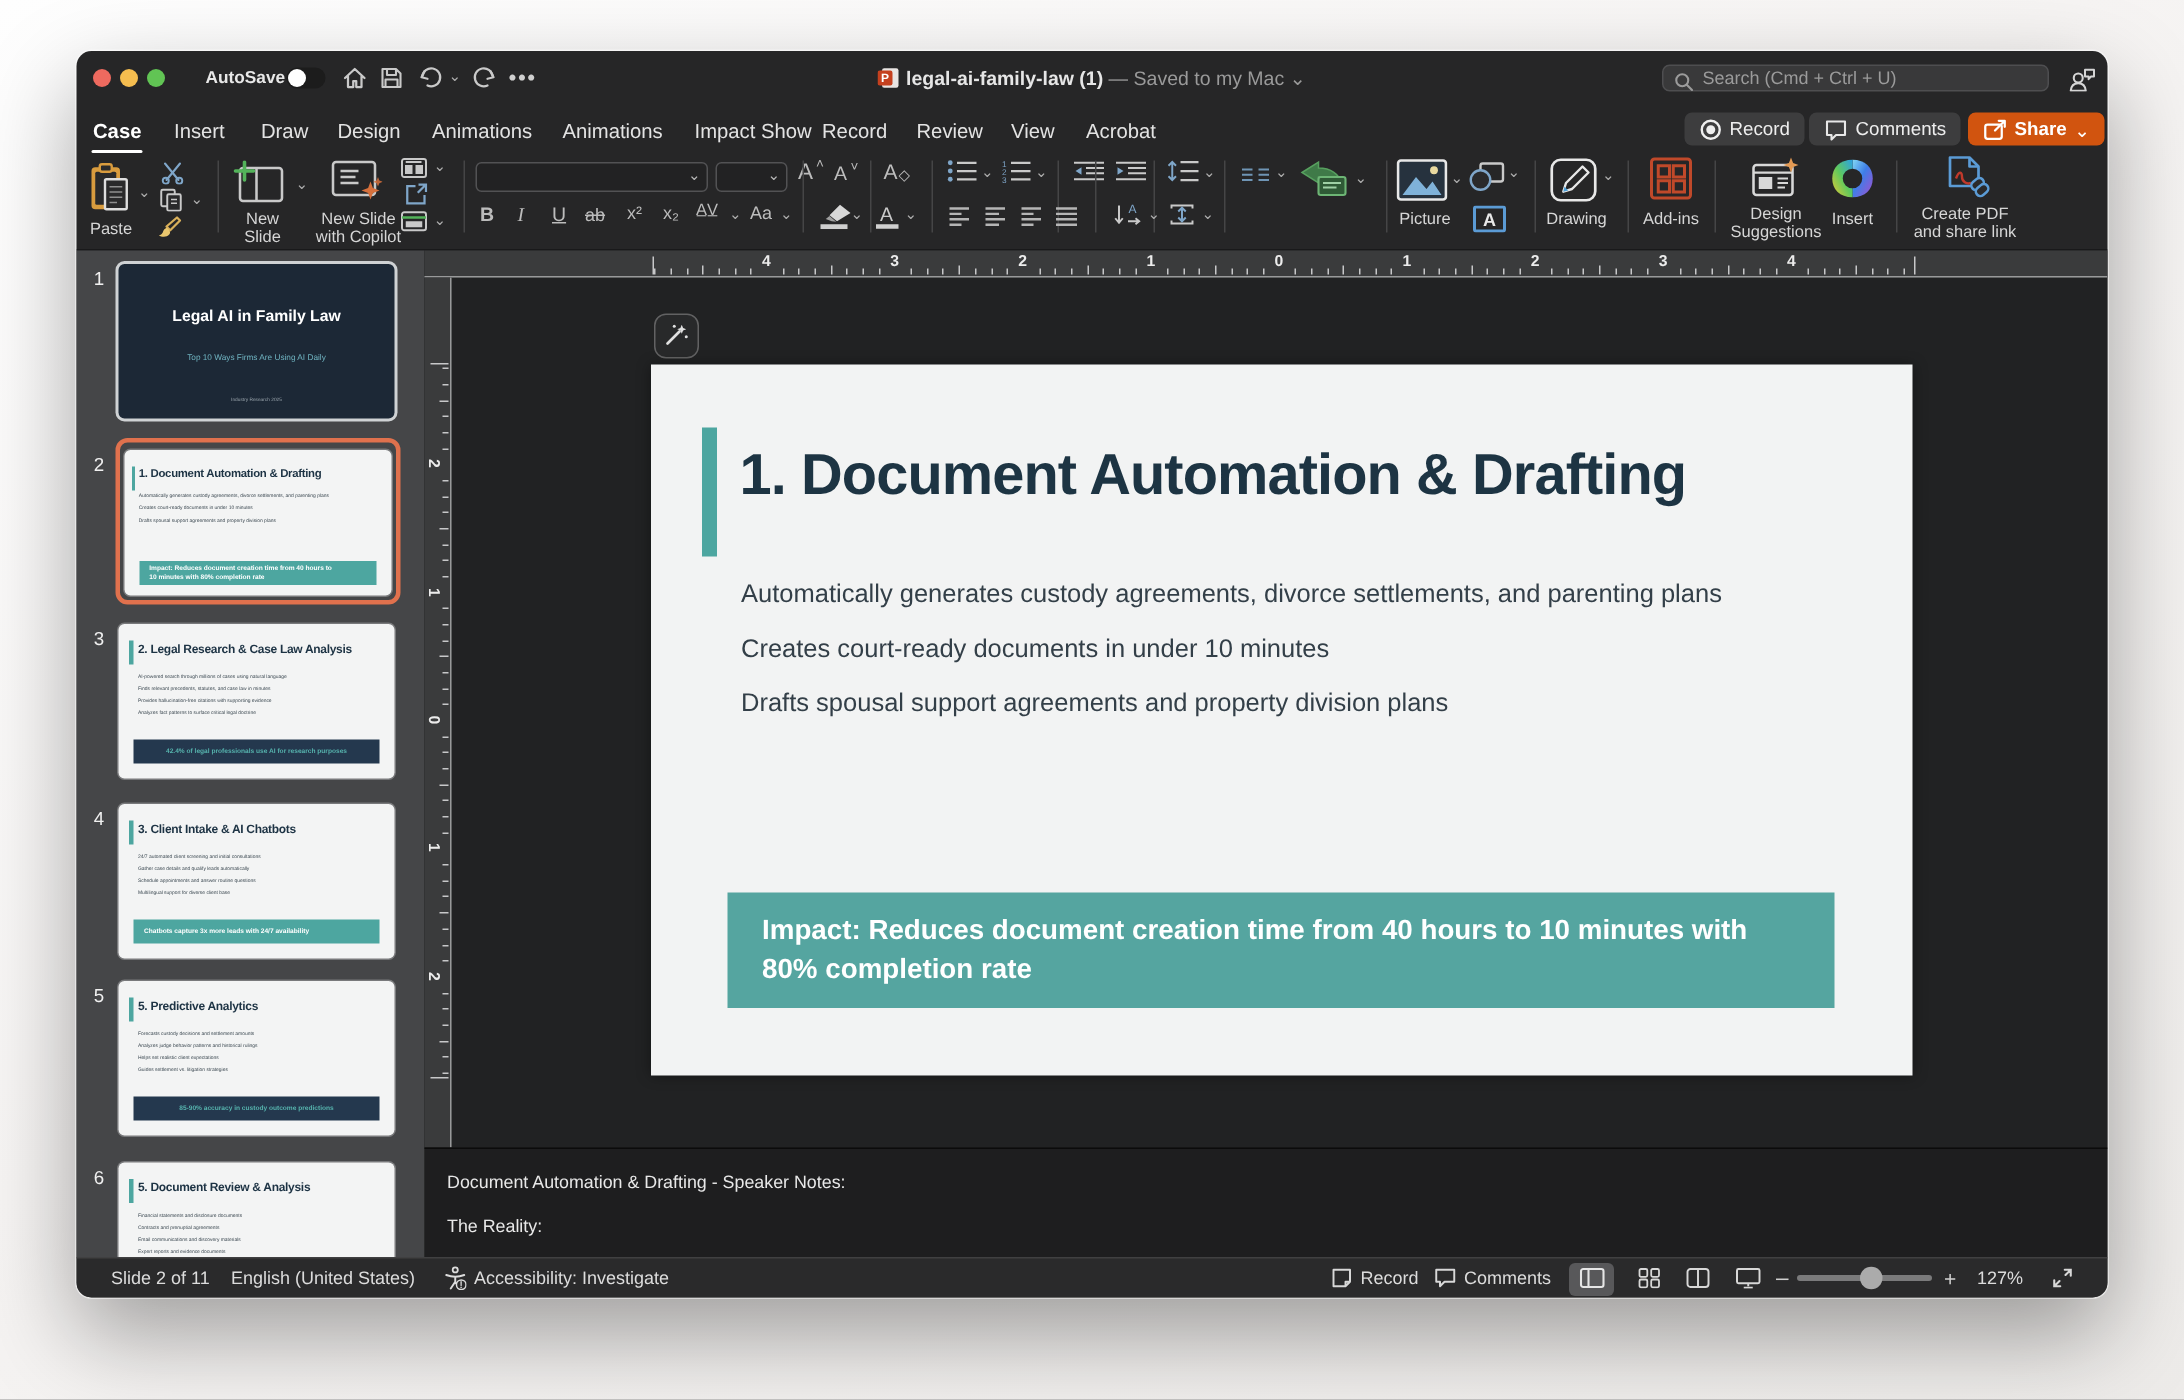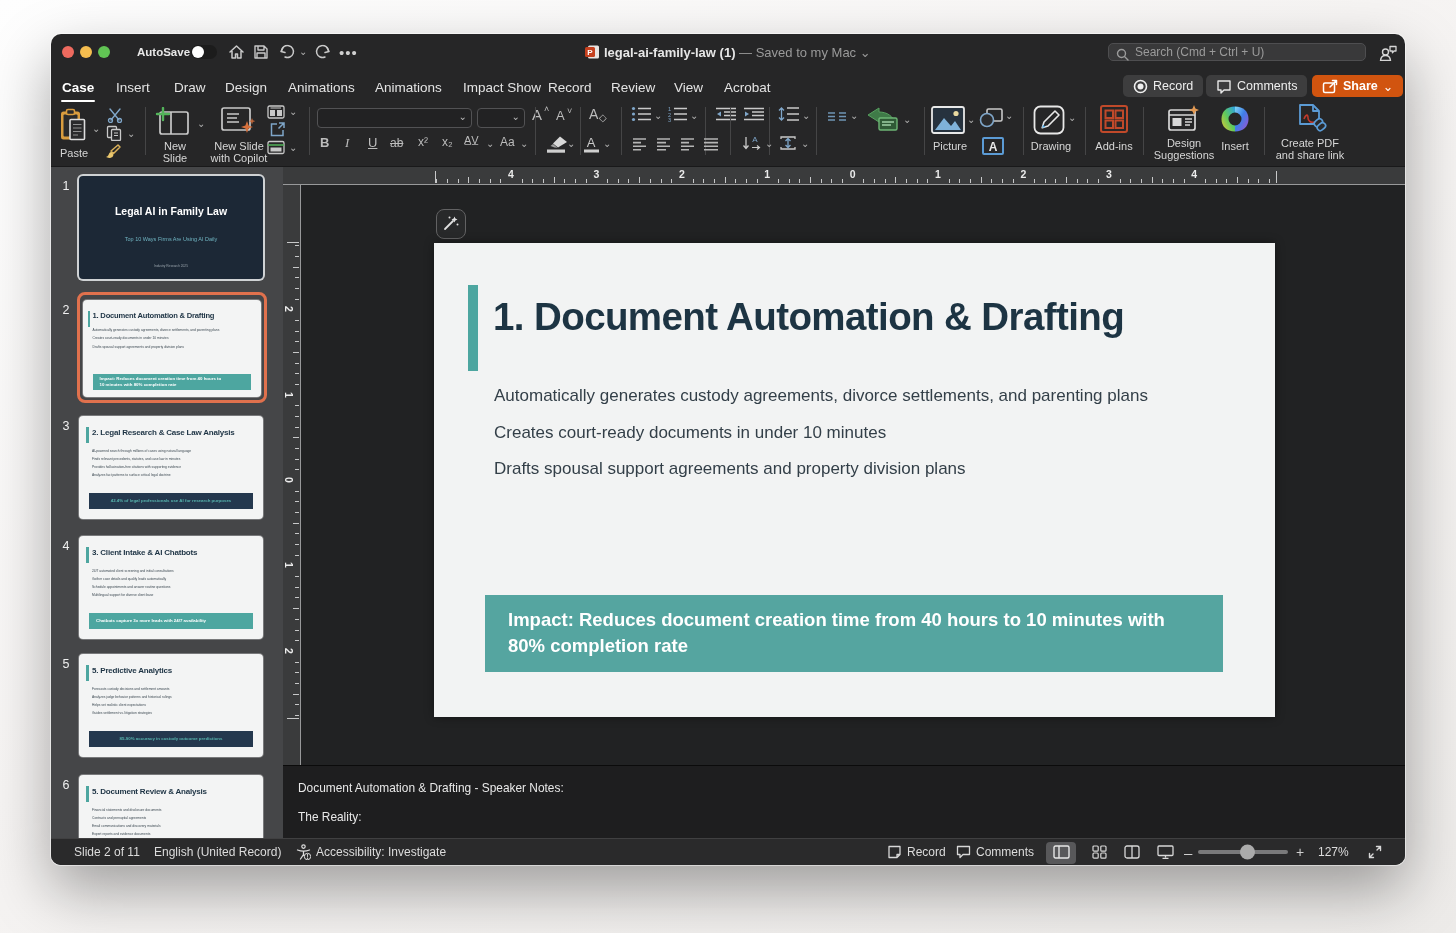--- a/index.html
+++ b/index.html
@@ -647,21 +647,21 @@
       <div class="sbullet" style="top:216px">Drafts spousal support agreements and property division plans</div>
       <div class="impact">Impact: Reduces document creation time from 40 hours to 10 minutes with<br>80% completion rate</div>
     </div>
   </div>
   <div class="notesarea">
     <div style="top:15px">Document Automation &amp; Drafting - Speaker Notes:</div>
     <div style="top:44px">The Reality:</div>
   </div>
   <div class="status">
     <div class="item" style="left:23px">Slide 2 of 11</div>
-    <div class="item" style="left:103px">English (United Record)</div>
+    <div class="item" style="left:103px">English (United States)</div>
     <div class="item" style="left:245px">
         <svg width="15" height="16" viewBox="0 0 15 16" style="">
           <circle cx="7.5" cy="2.6" r="1.7" fill="none" stroke="#dcdcdc" stroke-width="1.2"></circle>
           <path d="M1.5 6 c4 1.5 8 1.5 12 0 M7.5 7.5 v3 M7.5 10.5 l-3 4.5 M7.5 10.5 l3 4.5" fill="none" stroke="#dcdcdc" stroke-width="1.3" stroke-linecap="round"></path>
           <circle cx="11.5" cy="12.5" r="3.2" fill="#2a2a2b" stroke="#dcdcdc" stroke-width="1"></circle>
           <text x="11.5" y="14.8" font-size="6.5" fill="#dcdcdc" text-anchor="middle" font-weight="bold" font-family="Liberation Sans">!</text>
         </svg>
       </div>
     <div class="item" style="left:265px">Accessibility: Investigate</div>
     <div class="item" style="left:836px">

